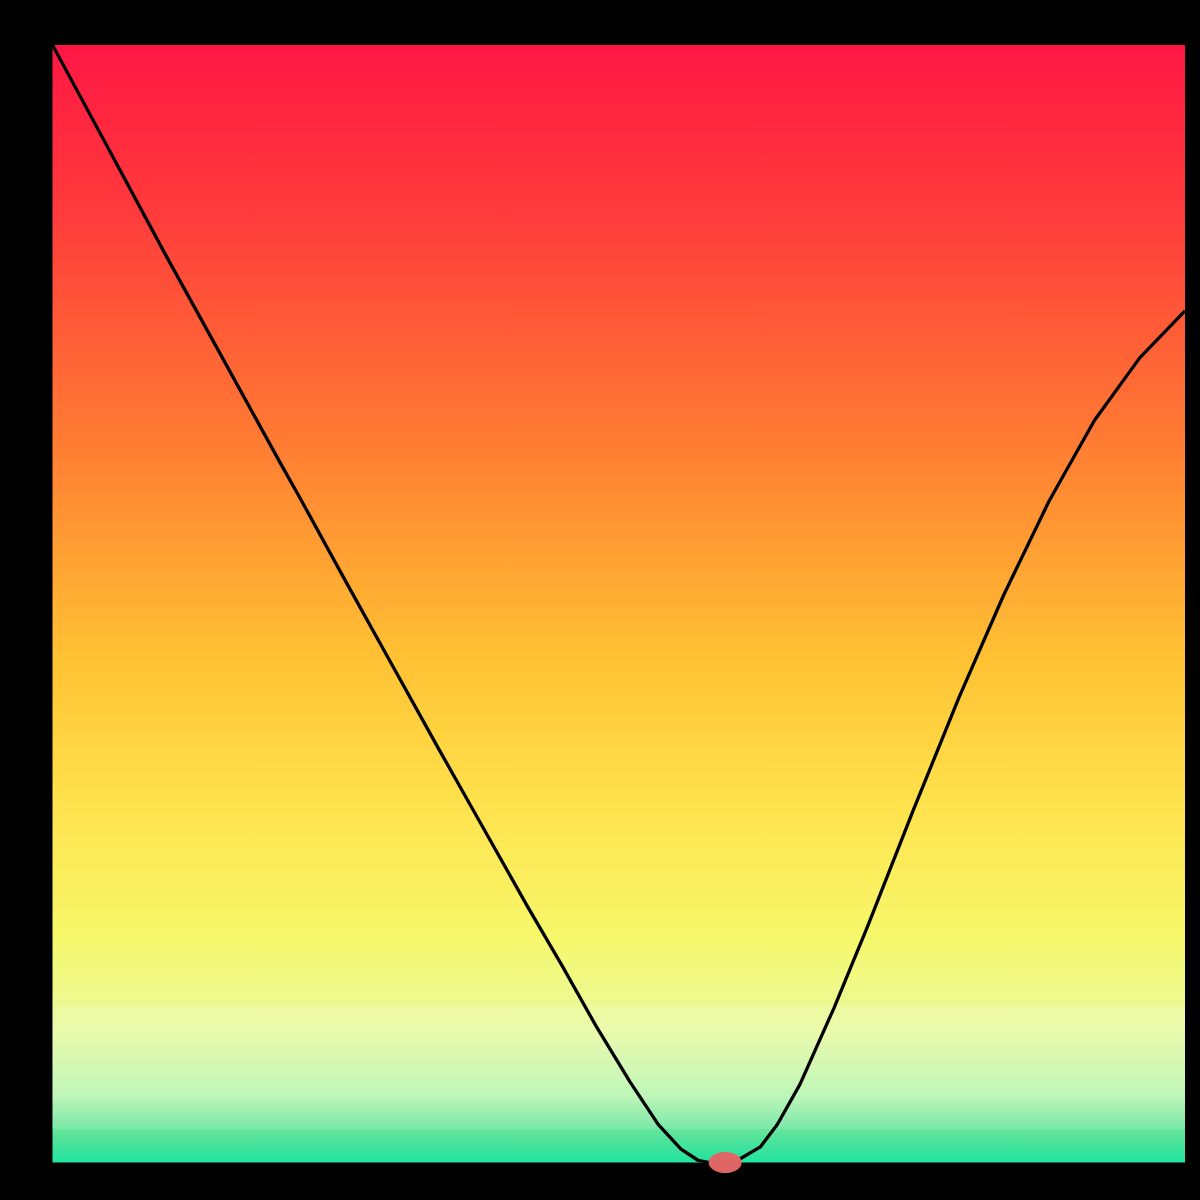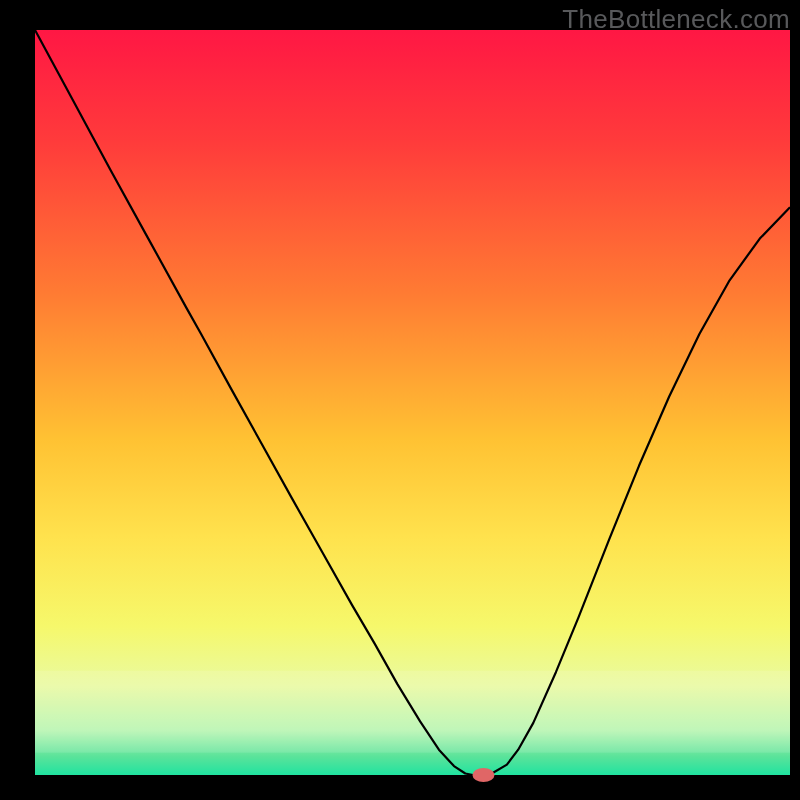--- a/index.html
+++ b/index.html
@@ -4,21 +4,20 @@
 <style>
   html,body{margin:0;padding:0;width:800px;height:800px;overflow:hidden;font-family:Arial,Helvetica,sans-serif;}
   .frame{position:relative;width:800px;height:800px;background:#000;}
   .watermark{position:absolute;top:4px;right:10px;color:#58595b;font-size:26px;font-weight:500;letter-spacing:.3px;}
   svg{position:absolute;top:0;left:0;}
 </style>
 </head>
 <body>
 
 <div class="frame">
-  <div class="watermark">TheBottleneck.com</div>
   <svg id="plot" width="800" height="800" viewBox="0 0 800 800">
       <defs>
         <linearGradient id="bg-grad" x1="0" y1="0" x2="0" y2="1">
           <stop offset="0%" stop-color="#ff1744"></stop>
           <stop offset="15%" stop-color="#ff3b3b"></stop>
           <stop offset="35%" stop-color="#ff7a33"></stop>
           <stop offset="55.00000000000001%" stop-color="#ffc233"></stop>
           <stop offset="68%" stop-color="#ffe24d"></stop>
           <stop offset="80%" stop-color="#f6f86b"></stop>
           <stop offset="88%" stop-color="#e9faa0"></stop>

